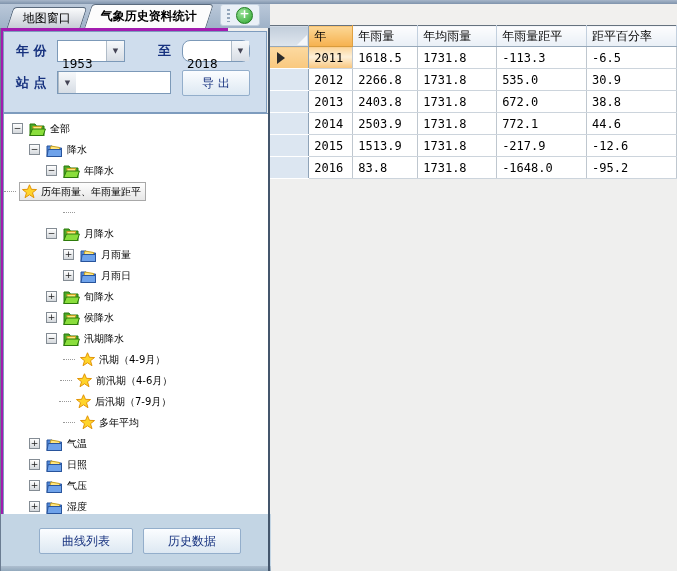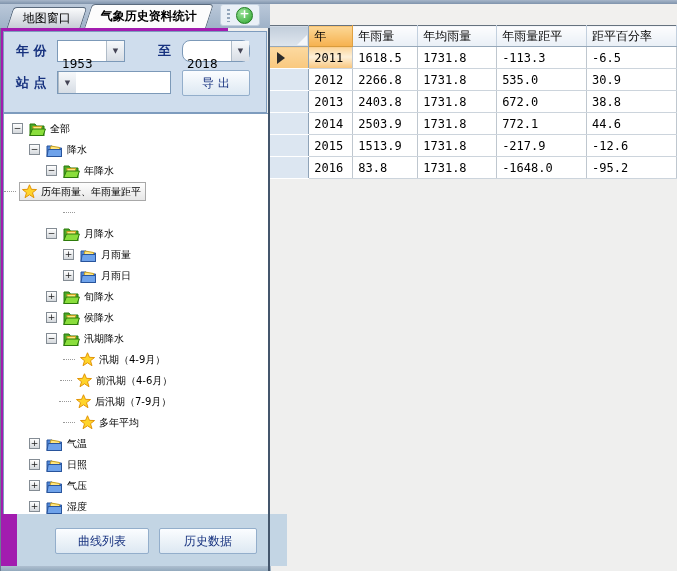--- a/index.html
+++ b/index.html
@@ -55,21 +55,21 @@
   .exp{width:11px;height:11px;box-sizing:border-box;border:1px solid #848c94;
        background:linear-gradient(#fff,#d4d8dc);font-size:9px;line-height:9px;
        text-align:center;color:#222;margin-right:4px;flex:0 0 auto;}
   .connector{width:12px;height:1px;border-top:1px dotted #9a9a9a;margin-right:3px;flex:0 0 auto;}
   .node-body{display:flex;align-items:center;padding:1px 4px 1px 2px;gap:4px;}
   .node-body.sel{background:linear-gradient(#fefefe,#e7e7e7);border:1px solid #a8a8a8;}
   .tree-label{font-size:10px;}
   .tree svg{flex:0 0 auto;}
 
   
-  .footer{position:absolute;left:16px;top:486px;width:270px;height:52px;background:#c3d5e4;}
+  .footer{position:absolute;left:0px;top:486px;width:270px;height:52px;background:#c3d5e4;}
   .bottom-strip{position:absolute;left:0;top:538px;width:270px;height:5px;
                 background:linear-gradient(#aebfcf,#93a9bd);}
 
   
   table.grid{position:absolute;left:270px;top:25px;border-collapse:collapse;
              font-family:"DejaVu Sans Mono","DejaVu Sans",monospace;font-size:12px;}
   table.grid th,table.grid td{padding:0 0 0 5px;text-align:left;font-weight:normal;
              overflow:hidden;white-space:nowrap;box-sizing:border-box;}
   table.grid th{height:21px;background:linear-gradient(#fdfdfe,#e9eff6);
              border-top:1px solid #66727e;border-right:1px solid #c3d0de;

